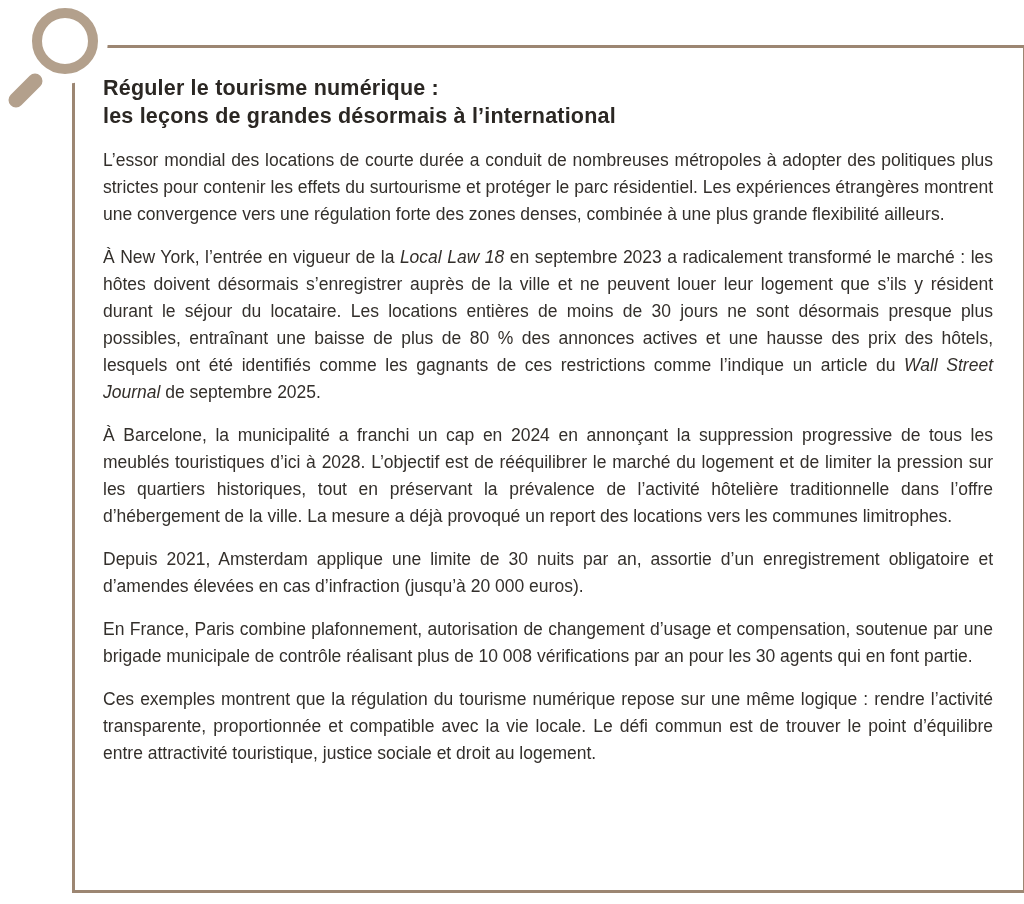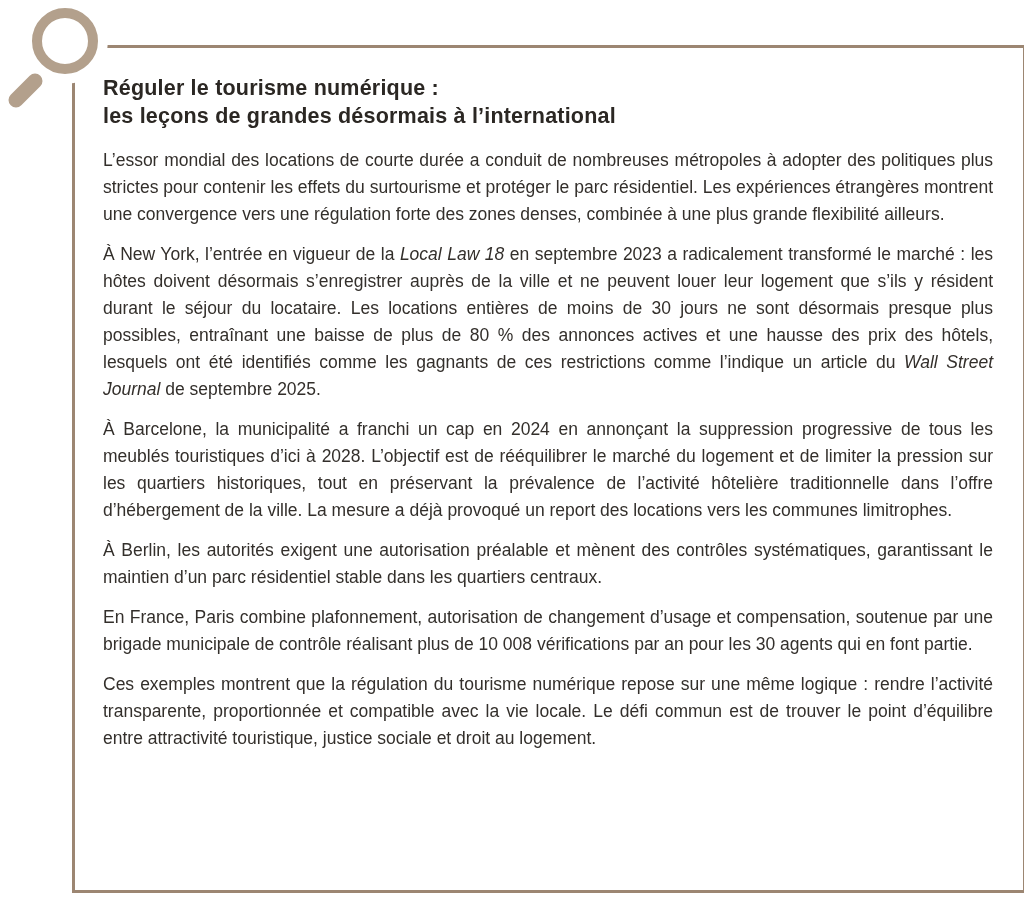--- a/index.html
+++ b/index.html
@@ -24,21 +24,21 @@
   .title{
     color:var(--title-text);
     font-size:21.5px;font-weight:700;line-height:28px;letter-spacing:.2px;
     margin:0 0 17px 0;
   }
   .title .tline{display:block;}
   .body-text p{
     color:var(--body-text);
     font-size:17.5px;line-height:27px;
     text-align:justify;
-    margin:4px 0 13px 0;
+    margin:16px 0 13px 0;
   }
   .body-text p em{}
   .magnifier{
     position:absolute;left:0;top:0;width:130px;height:130px;z-index:5;
   }
   .magnifier .halo{fill:var(--page-bg);}
   .magnifier .ring{fill:#ffffff;stroke:var(--icon);stroke-width:10;}
   .magnifier .handle{stroke:var(--icon);stroke-width:15;stroke-linecap:round;}
 </style>
 </head>
@@ -47,21 +47,21 @@
 <div class="frame">
   <div class="content">
     <h1 class="title">
       <span class="tline">Réguler le tourisme numérique :</span>
       <span class="tline">les leçons de grandes désormais à l’international</span>
     </h1>
     <div class="body-text">
         <p><span>L’essor mondial des locations de courte durée a conduit de nombreuses métropoles à adopter des politiques plus strictes pour contenir les effets du surtourisme et protéger le parc résidentiel. Les expériences étrangères montrent une convergence vers une régulation forte des zones denses, combinée à une plus grande flexibilité ailleurs.</span></p>
         <p><span>À New York, l’entrée en vigueur de la </span><em>Local Law 18</em><span> en septembre 2023 a radicalement transformé le marché : les hôtes doivent désormais s’enregistrer auprès de la ville et ne peuvent louer leur logement que s’ils y résident durant le séjour du locataire. Les locations entières de moins de 30 jours ne sont désormais presque plus possibles, entraînant une baisse de plus de 80 % des annonces actives et une hausse des prix des hôtels, lesquels ont été identifiés comme les gagnants de ces restrictions comme l’indique un article du </span><em>Wall Street Journal</em><span> de septembre 2025.</span></p>
         <p><span>À Barcelone, la municipalité a franchi un cap en 2024 en annonçant la suppression progressive de tous les meublés touristiques d’ici à 2028. L’objectif est de rééquilibrer le marché du logement et de limiter la pression sur les quartiers historiques, tout en préservant la prévalence de l’activité hôtelière traditionnelle dans l’offre d’hébergement de la ville. La mesure a déjà provoqué un report des locations vers les communes limitrophes.</span></p>
-        <p><span>À Berlin, les autorités exigent une autorisation préalable et mènent des contrôles systématiques, garantissant le maintien d’un parc résidentiel stable dans les quartiers centraux.</span></p>
+        <p><span>Depuis 2021, Amsterdam applique une limite de 30 nuits par an, assortie d’un enregistrement obligatoire et d’amendes élevées en cas d’infraction (jusqu’à 20 000 euros).</span></p>
         <p><span>En France, Paris combine plafonnement, autorisation de changement d’usage et compensation, soutenue par une brigade municipale de contrôle réalisant plus de 10 008 vérifications par an pour les 30 agents qui en font partie.</span></p>
         <p><span>Ces exemples montrent que la régulation du tourisme numérique repose sur une même logique : rendre l’activité transparente, proportionnée et compatible avec la vie locale. Le défi commun est de trouver le point d’équilibre entre attractivité touristique, justice sociale et droit au logement.</span></p>
       </div>
   </div>
 </div>
 
 <svg class="magnifier" viewBox="0 0 130 130" aria-hidden="true">
   <circle class="halo" cx="65" cy="41" r="43"></circle>
   <circle class="ring" cx="65" cy="41" r="28"></circle>
   <line class="handle" x1="16" y1="100" x2="35" y2="81"></line>

